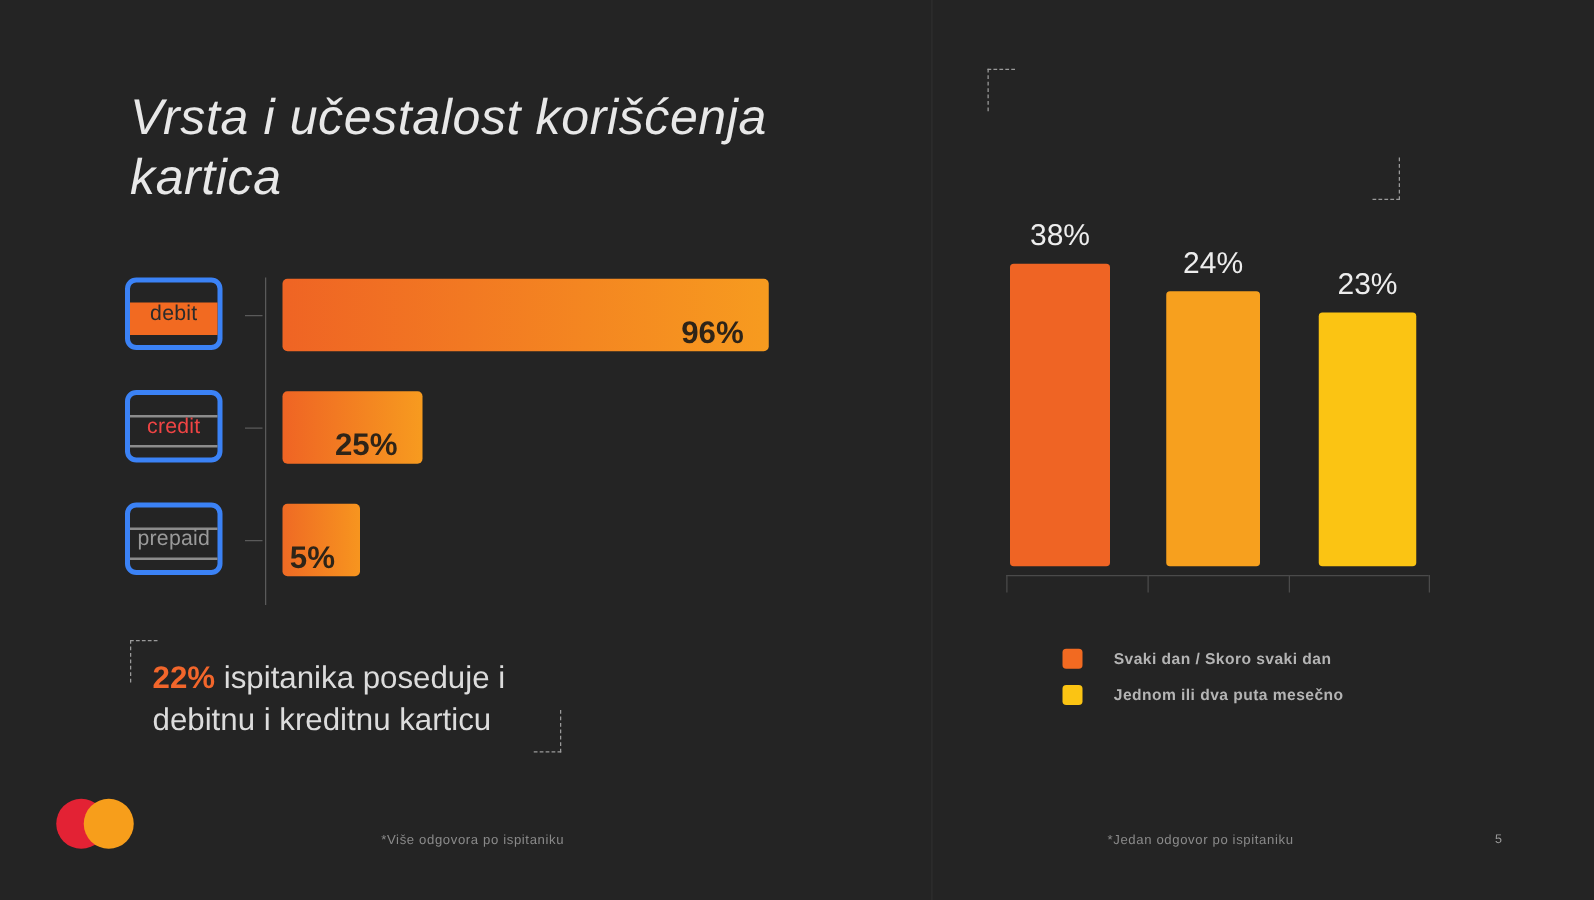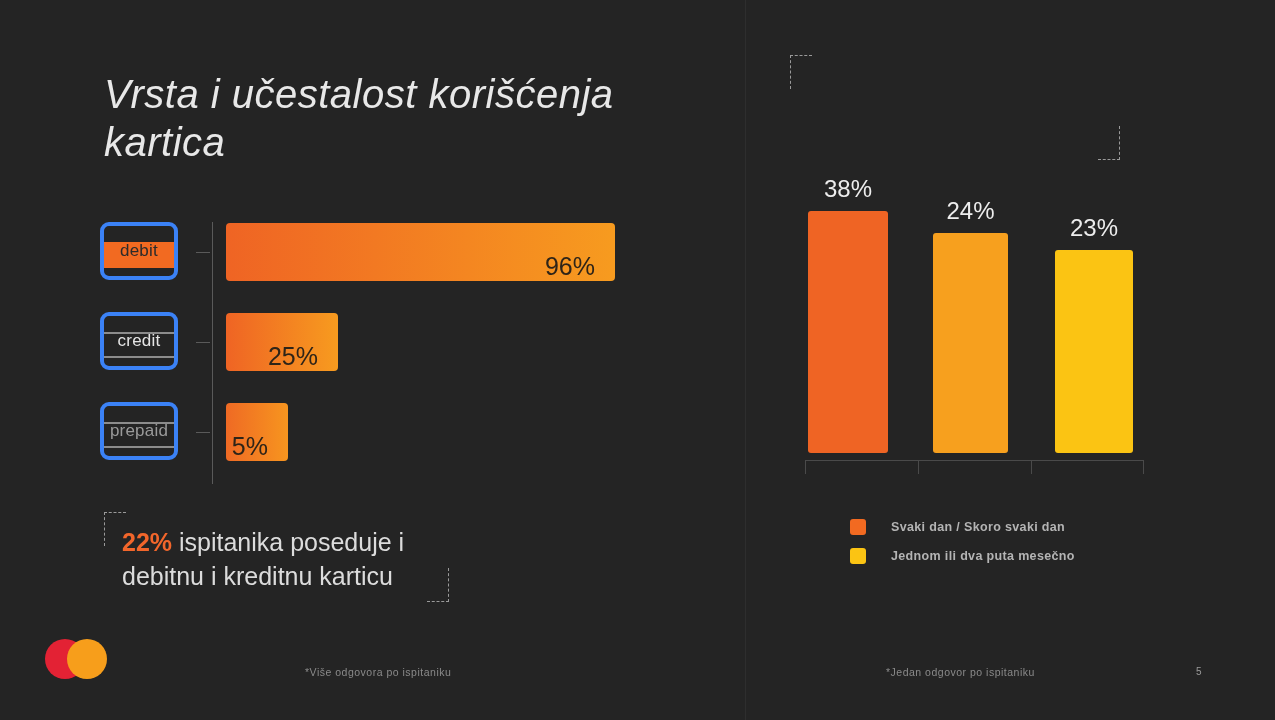--- a/index.html
+++ b/index.html
@@ -36,35 +36,35 @@
   }
   .card-stripe.filled { background:#f26a21; }
   .card-stripe.outlined {
     border-top:2px solid #8c8c8c; border-bottom:2px solid #8c8c8c;
   }
   .card-label {
     position:relative; z-index:2; font-size:17px; font-weight:400;
     letter-spacing:0.2px;
   }
   .card-label.on-fill { color:#2b2b2b; }
-  .card-label.accent { color:#e5e5e5; }
+  .card-label.accent { color:#ef4444; }
   .card-label.muted  { color:#9a9a9a; }
 
   .tick-h {
     position:absolute; left:96px; width:14px; height:1px;
     background:#5a5a5a; top:30px;
   }
   .hbar {
     position:absolute; left:126px; height:58px; top:1px;
     border-radius:4px;
     background:linear-gradient(90deg,#ef6424 0%,#f79b1f 100%);
     display:flex; align-items:center; justify-content:flex-end;
   }
   .hbar-value {
-    font-size:25px; color:#2e2418; font-weight:400;
+    font-size:25px; color:#2e2418; font-weight:700;
     padding-right:20px; white-space:nowrap;margin-top:29px;
   }
 
   
   .callout-left {
     position:absolute; left:104px; top:512px; width:345px; height:90px;
   }
   .callout-text {
     position:absolute; left:18px; top:14px; width:320px;
     font-size:25px; font-weight:300; line-height:1.35; color:#dcdcdc;

